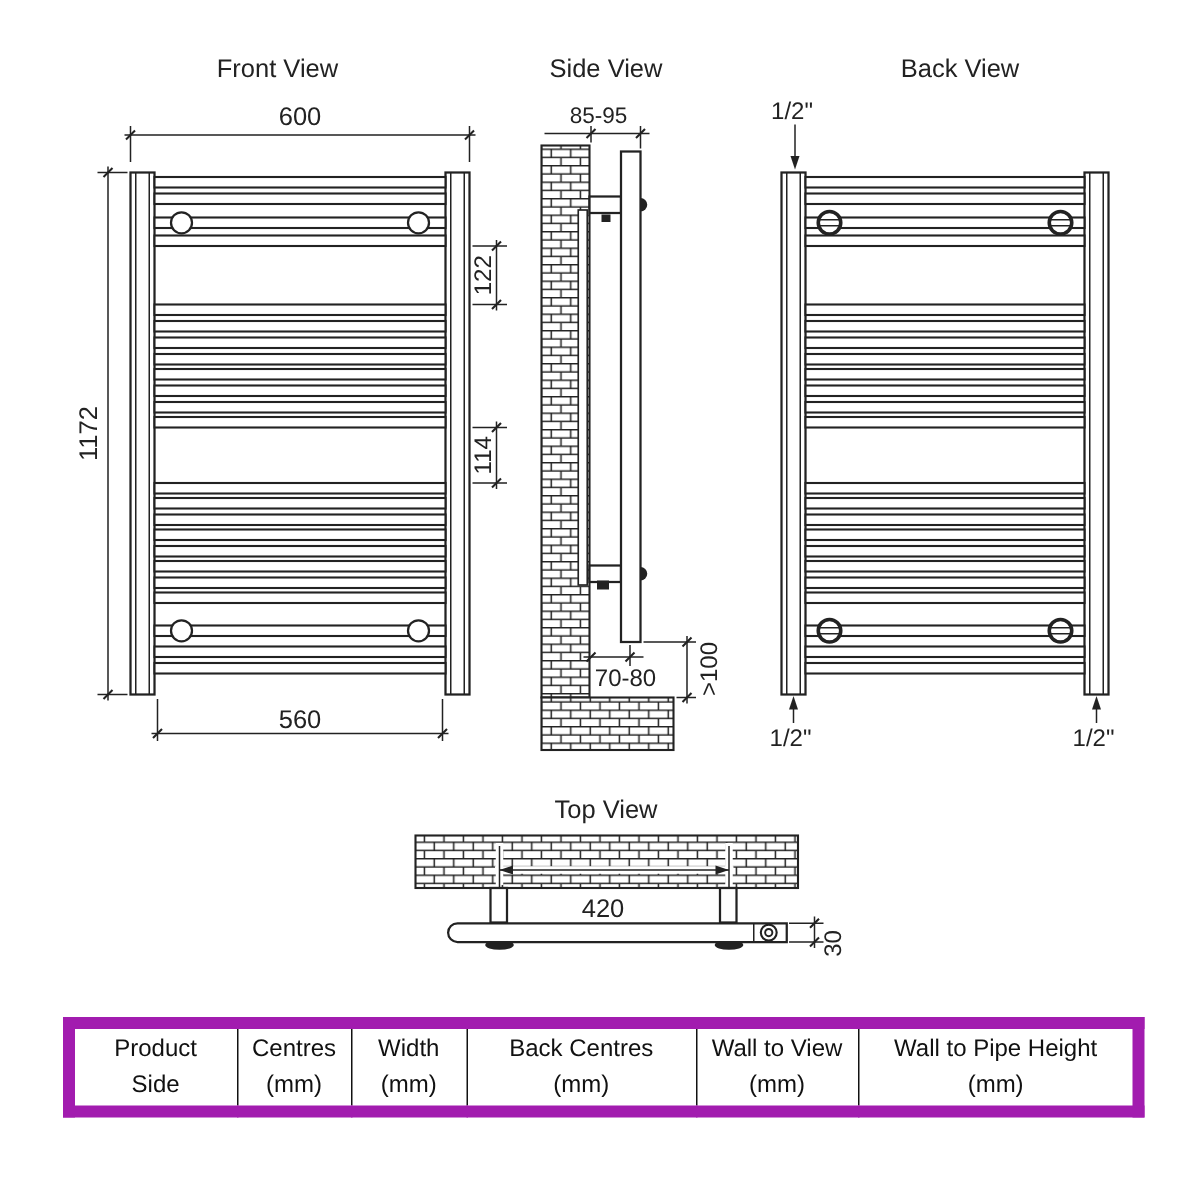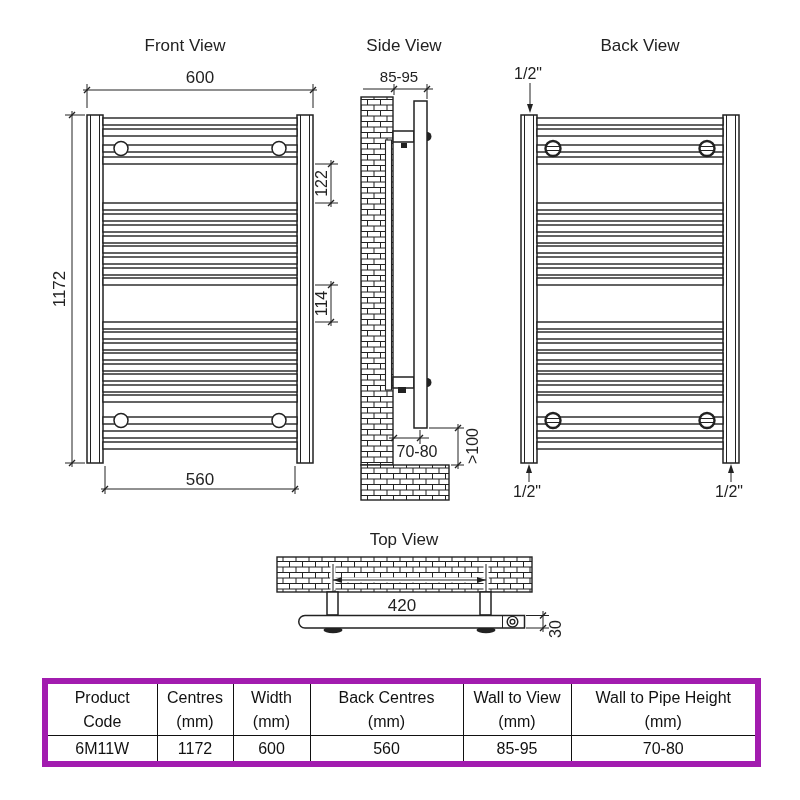--- a/index.html
+++ b/index.html
@@ -8,21 +8,21 @@
   svg text{font-family:"Liberation Sans",sans-serif;fill:#222;}
   .t17{font-size:17px;}
   .t16{font-size:16px;}
   .t15{font-size:15px;}
   .thin{stroke:#222;stroke-width:1;fill:none;}
   .tick{stroke:#222;stroke-width:1.4;fill:none;}
   .tube{fill:#fff;stroke:#222;stroke-width:1.4;}
   .part{fill:#fff;stroke:#222;stroke-width:1.5;}
   .solid{fill:#222;stroke:none;}
   .whiteln{stroke:#fff;stroke-width:5;fill:none;}
-  #spec-table{position:absolute;left:42px;top:678px;width:713px;border-collapse:collapse;table-layout:fixed;border:6px solid #a21caf;}
+  #spec-table{position:absolute;left:42px;top:678px;width:713px;border-collapse:collapse;table-layout:fixed;border:8px solid #a21caf;}
   #spec-table th,#spec-table td{border:1.5px solid #111;text-align:center;vertical-align:middle;font-weight:normal;color:#111;font-size:16px;padding:0;}
   #spec-table th{height:51px;line-height:1.5;}
   #spec-table td{height:25px;}
 </style>
 </head>
 <body>
 
 <svg width="800" height="675" viewBox="0 0 800 675">
   <defs>
     <pattern id="brick" width="13" height="11" patternUnits="userSpaceOnUse">
@@ -248,21 +248,21 @@
       <col style="width:76px">
       <col style="width:77px">
     <col style="width:153px">
       <col style="width:108px">
       <col style="width:187px">
   </colgroup>
   <tbody>
       <tr>
     <th>
           <div>Product</div>
-          <div>Code</div>
+          <div>Side</div>
         </th>
     <th>
           <div>Centres</div>
           <div>(mm)</div>
         </th>
     <th>
           <div>Width</div>
           <div>(mm)</div>
         </th>
     <th>
@@ -270,23 +270,15 @@
           <div>(mm)</div>
         </th>
     <th>
           <div>Wall to View</div>
           <div>(mm)</div>
         </th>
     <th>
           <div>Wall to Pipe Height</div>
           <div>(mm)</div>
         </th>
-  </tr>
-  <tr>
-    <td>6M11W</td>
-    <td>1172</td>
-    <td>600</td>
-    <td>560</td>
-    <td>85-95</td>
-    <td>70-80</td>
   </tr>
 </tbody>
   </table>
 
 </body></html>

